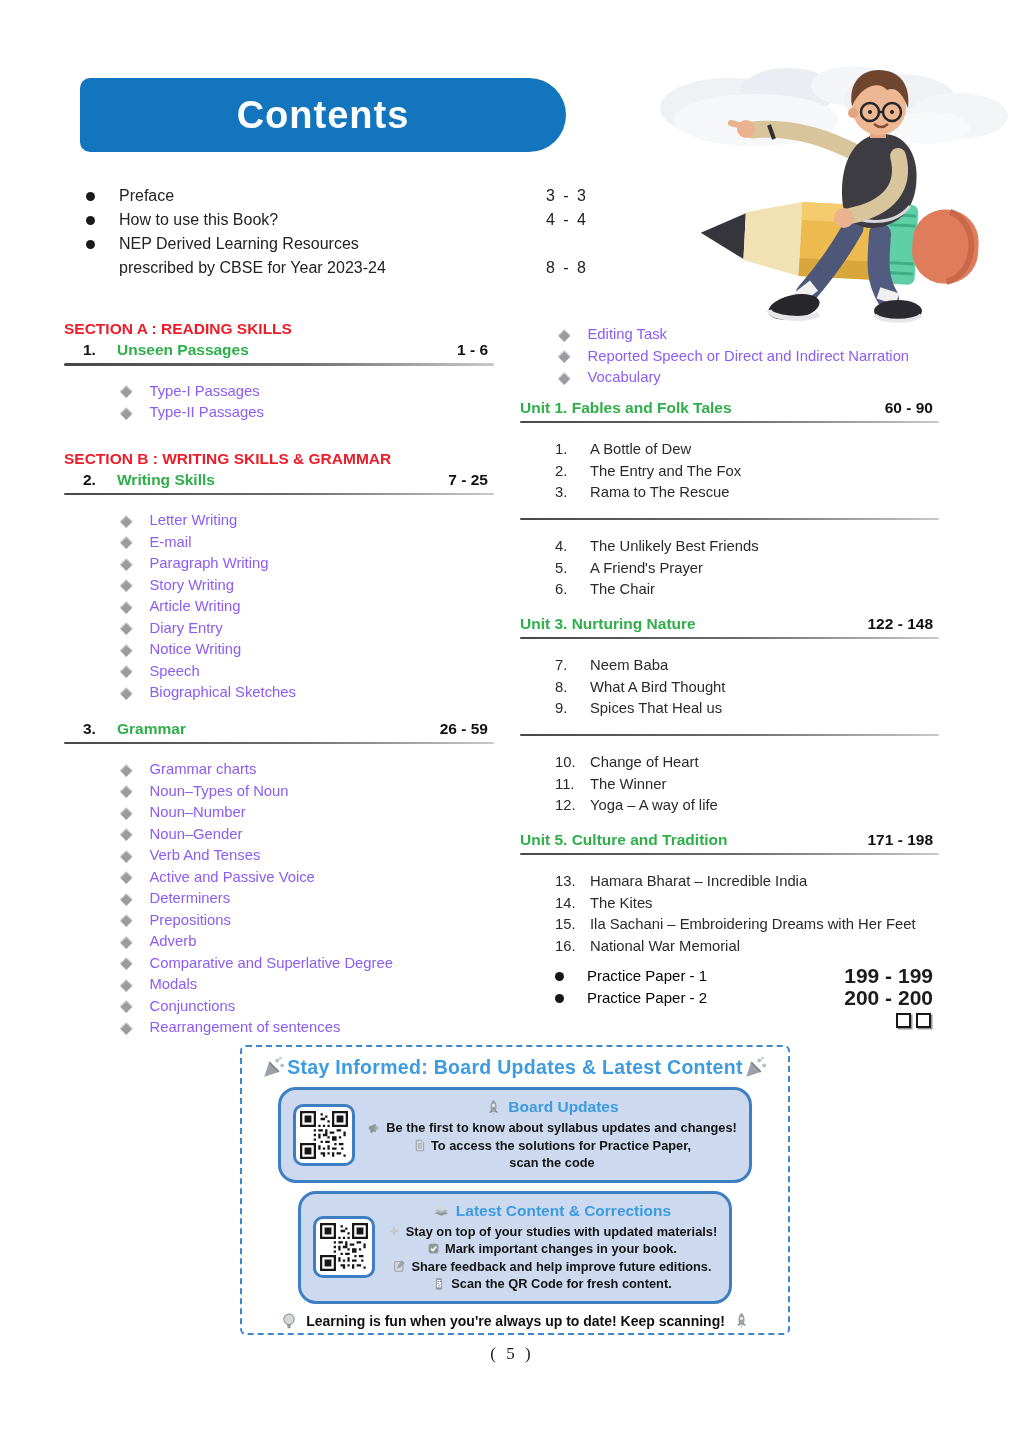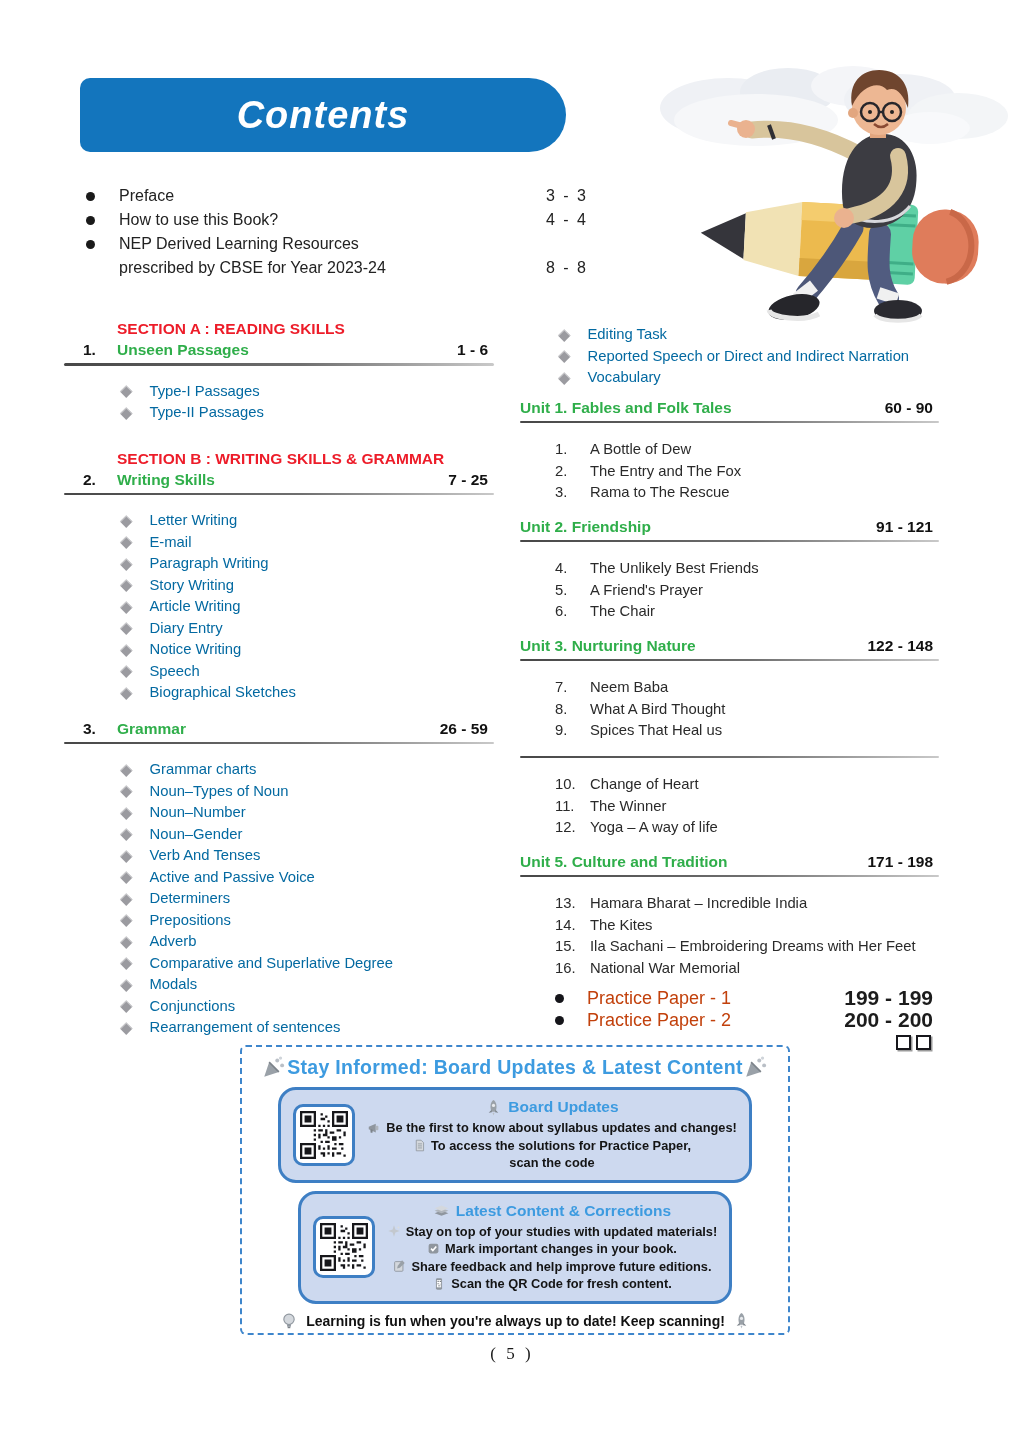--- a/index.html
+++ b/index.html
@@ -3,63 +3,63 @@
 <meta charset="utf-8">
 <style>
   html,body{margin:0;padding:0;background:#fff;}
   .page{position:relative;width:1024px;height:1440px;background:#ffffff;overflow:hidden;
         font-family:"Liberation Sans","DejaVu Sans",sans-serif;color:#1c1c1c;}
 
   
   .contents-band{position:absolute;left:80px;top:78px;width:486px;height:74px;
      background:#1375bd;border-radius:10px 37px 37px 10px;
      display:flex;align-items:center;justify-content:center;}
-  .contents-band .band-title{color:#fff;font-size:38px;font-weight:800;letter-spacing:1px;font-style:italic;}
+  .contents-band .band-title{color:#fff;font-size:38px;font-weight:800;letter-spacing:1px;}
 
   
   .illu{position:absolute;left:648px;top:56px;width:376px;height:268px;}
 
   
   .front{position:absolute;left:80px;top:184px;width:508px;}
   .fm-row{display:flex;align-items:flex-start;line-height:24px;font-size:16px;color:#222;}
   .fm-dot{width:9px;height:9px;border-radius:50%;background:#1a1a1a;margin:8px 24px 0 6px;flex:none;}
   .fm-row.cont .fm-dot{visibility:hidden;}
   .fm-text{flex:1;}
   .fm-pages{width:64px;text-align:right;letter-spacing:2px;}
 
   
   .col{position:absolute;top:318px;}
   .col-left{left:64px;width:430px;}
   .col-right{left:520px;width:419px;}
 
-  .sec-head{margin-left:53px;color:#ed1c29;font-weight:bold;font-size:15.5px;line-height:22px;}
+  .sec-head{color:#ed1c29;font-weight:bold;font-size:15.5px;line-height:22px;}
   .title-row{display:flex;align-items:baseline;padding-left:19px;margin-top:1px;}
   .t-num{width:34px;font-weight:bold;font-size:15.5px;color:#141414;flex:none;}
   .t-title{font-weight:bold;font-size:15.5px;color:#2fae4a;}
   .t-pages{margin-left:auto;font-weight:bold;font-size:15.5px;color:#111;padding-right:6px;white-space:nowrap;}
   .rule{height:2.5px;background:linear-gradient(to right,#474747 0%,#6f6f6f 55%,#c9c9c9 100%);margin-top:4px;border-radius:2px;}
 
   .dlist{list-style:none;margin:15px 0 24px 0;padding:0 0 0 58px;}
-  .dlist li{display:flex;align-items:center;line-height:21.5px;font-size:14.8px;color:#0369a1;}
+  .dlist li{display:flex;align-items:center;line-height:21.5px;font-size:14.8px;color:#8b5cf6;}
   .dia{width:8.5px;height:8.5px;background:#9b9ba0;transform:rotate(45deg);margin-right:19px;flex:none;
        box-shadow:inset 1px 1px 0 rgba(255,255,255,.45);}
   .col-left .dlist.mid{margin-bottom:16px;}
   .col-left .dlist.last{margin-bottom:0;}
 
   .col-right .dlist.first{margin:6px 0 10px 0;padding-left:40px;}
   .unit-row{display:flex;align-items:baseline;margin-top:0;}
   .u-title{font-weight:bold;font-size:15.5px;color:#2fae4a;}
   .nlist{list-style:none;margin:16px 0 14px 0;padding:0 0 0 35px;}
   .nlist li{display:flex;line-height:21.5px;font-size:14.8px;color:#2a2a2a;}
   .n-num{width:35px;flex:none;}
   .n-text{flex:1;}
 
   .p-row{display:flex;align-items:center;line-height:22px;padding-left:35px;}
   .p-dot{width:9px;height:9px;border-radius:50%;background:#15151a;margin-right:23px;flex:none;}
-  .p-text{font-size:18px;color:#c2410c;}
+  .p-text{font-size:15px;color:#000000;}
   .p-pages{margin-left:auto;font-weight:bold;font-size:21px;padding-right:6px;white-space:nowrap;}
   .squares{display:flex;justify-content:flex-end;gap:5px;padding-right:8px;margin-top:4px;}
   .sq{width:11px;height:11px;border:2.5px solid #17171c;background:#fff;box-shadow:1.5px 1.5px 0 #9a9a9a;}
 
   
   .infobox{position:absolute;left:240px;top:1045px;width:550px;height:290px;box-sizing:border-box;
      border:2px dashed #3e86cc;border-radius:6px;background:#fff;display:flex;flex-direction:column;align-items:center;}
   .ib-title{display:flex;align-items:center;padding:7px 12px 3px;}
   .ib-title .tt{flex:1;text-align:center;color:#3d9be0;font-weight:bold;font-size:19.5px;letter-spacing:.3px;}
   .card{display:flex;align-items:center;gap:12px;background:#cdd9ef;border:3px solid #3e7fc4;
@@ -388,24 +388,20 @@
       <li>
           <span class="n-num">2.</span>
           <span class="n-text">The Entry and The Fox</span>
         </li>
       <li>
           <span class="n-num">3.</span>
           <span class="n-text">Rama to The Rescue</span>
         </li>
     </ul>
 
-    <div class="unit-row">
-      <span class="u-title">Unit 2. Friendship</span>
-      <span class="t-pages">91 - 121</span>
-    </div>
     <div class="rule"></div>
     <ul class="nlist">
       <li>
           <span class="n-num">4.</span>
           <span class="n-text">The Unlikely Best Friends</span>
         </li>
       <li>
           <span class="n-num">5.</span>
           <span class="n-text">A Friend's Prayer</span>
         </li>

